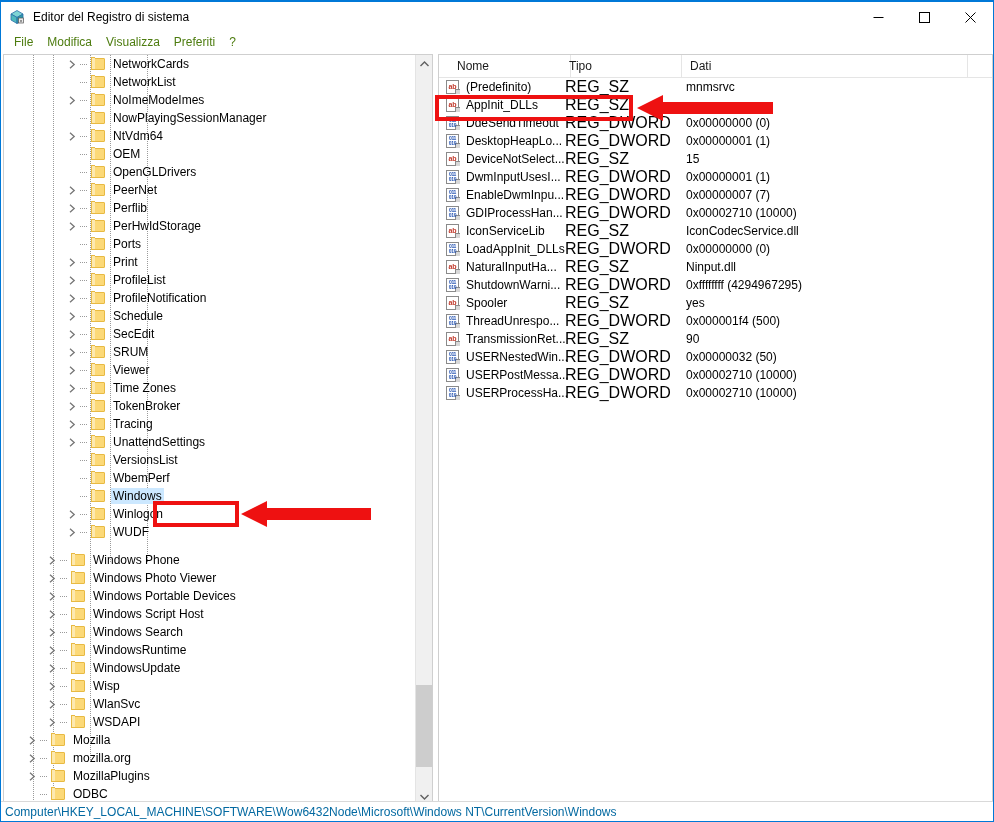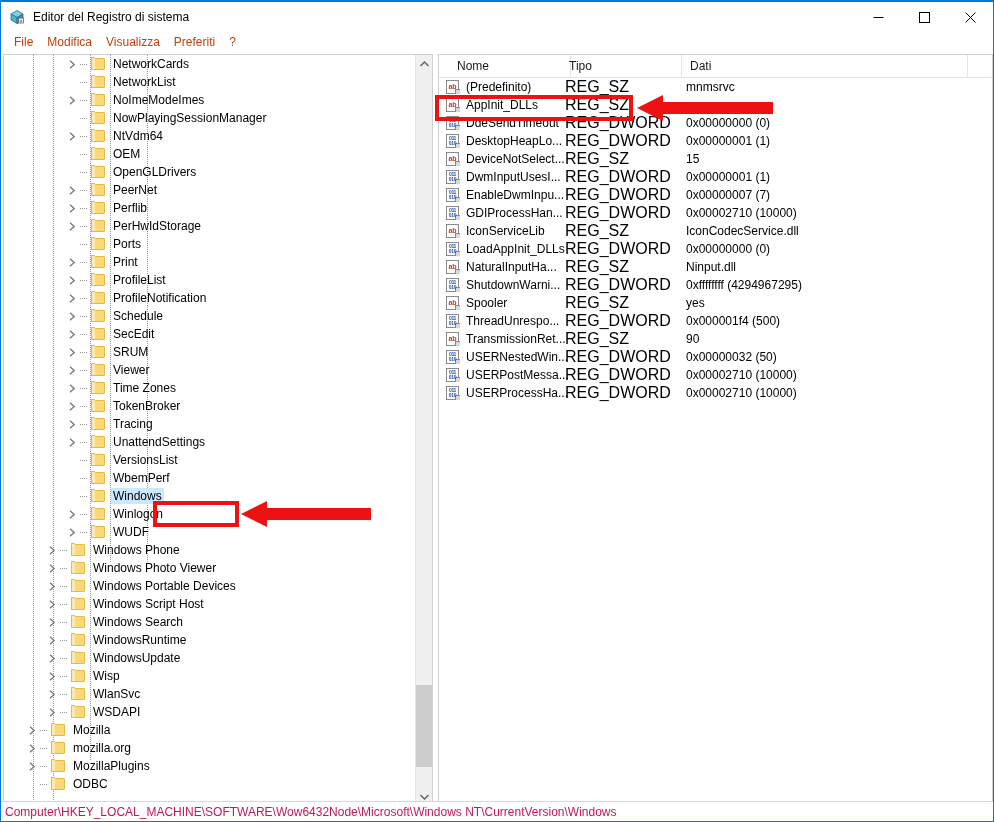--- a/index.html
+++ b/index.html
@@ -47,21 +47,21 @@
 
   
   #menubar {
     position: absolute; left: 0; top: 30px;
     width: 992px; height: 20px;
     background: #ffffff;
     display: flex; align-items: center;
     padding-left: 6px;
   }
   .menu-item {
-    font-size: 12px; color: #c2410c;
+    font-size: 12px; color: #4d7c0f;
     padding: 2px 7px; white-space: nowrap;
   }
 
   
   #tree-pane {
     position: absolute; left: 2px; top: 52px;
     width: 430px; height: 752px;
     background: #ffffff;
     border: 1px solid #cfcfcf;
     overflow: hidden;
@@ -215,21 +215,21 @@
 
   
   #statusbar {
     position: absolute; left: 0; bottom: 0;
     width: 992px; height: 20px;
     background: #ffffff;
     border-top: 1px solid #d9d9d9;
     display: flex; align-items: center;
     padding-left: 4px;
   }
-  #status-text { font-size: 12px; color: #be185d; white-space: nowrap; }
+  #status-text { font-size: 12px; color: #0369a1; white-space: nowrap; }
 
   
   .ann-box {
     position: absolute;
     border: 4px solid #ee1111;
     pointer-events: none;
   }
   .ann-arrow { position: absolute; pointer-events: none; }
 </style>
 </head>
@@ -650,21 +650,21 @@
             </span>
             <span class="tw-dots">
               <i></i>
             </span>
             <span class="folder">
               <span class="fb"></span>
               <span class="ft"></span>
             </span>
             <span class="tlabel">WUDF</span>
           </div>
-          <div class="trow" style="padding-left: 40px;">
+          <div class="trow" style="padding-left: 40px; margin-top: 10px;">
             <span class="tw-chevron">
               <svg width="9" height="9" viewBox="0 0 9 9">
                 <path d="M2 0.8 L6.2 4.5 L2 8.2" fill="none" stroke="#767676" stroke-width="1.3"></path>
               </svg>
             </span>
             <span class="tw-dots">
               <i></i>
             </span>
             <span class="folder">
               <span class="fb"></span>

